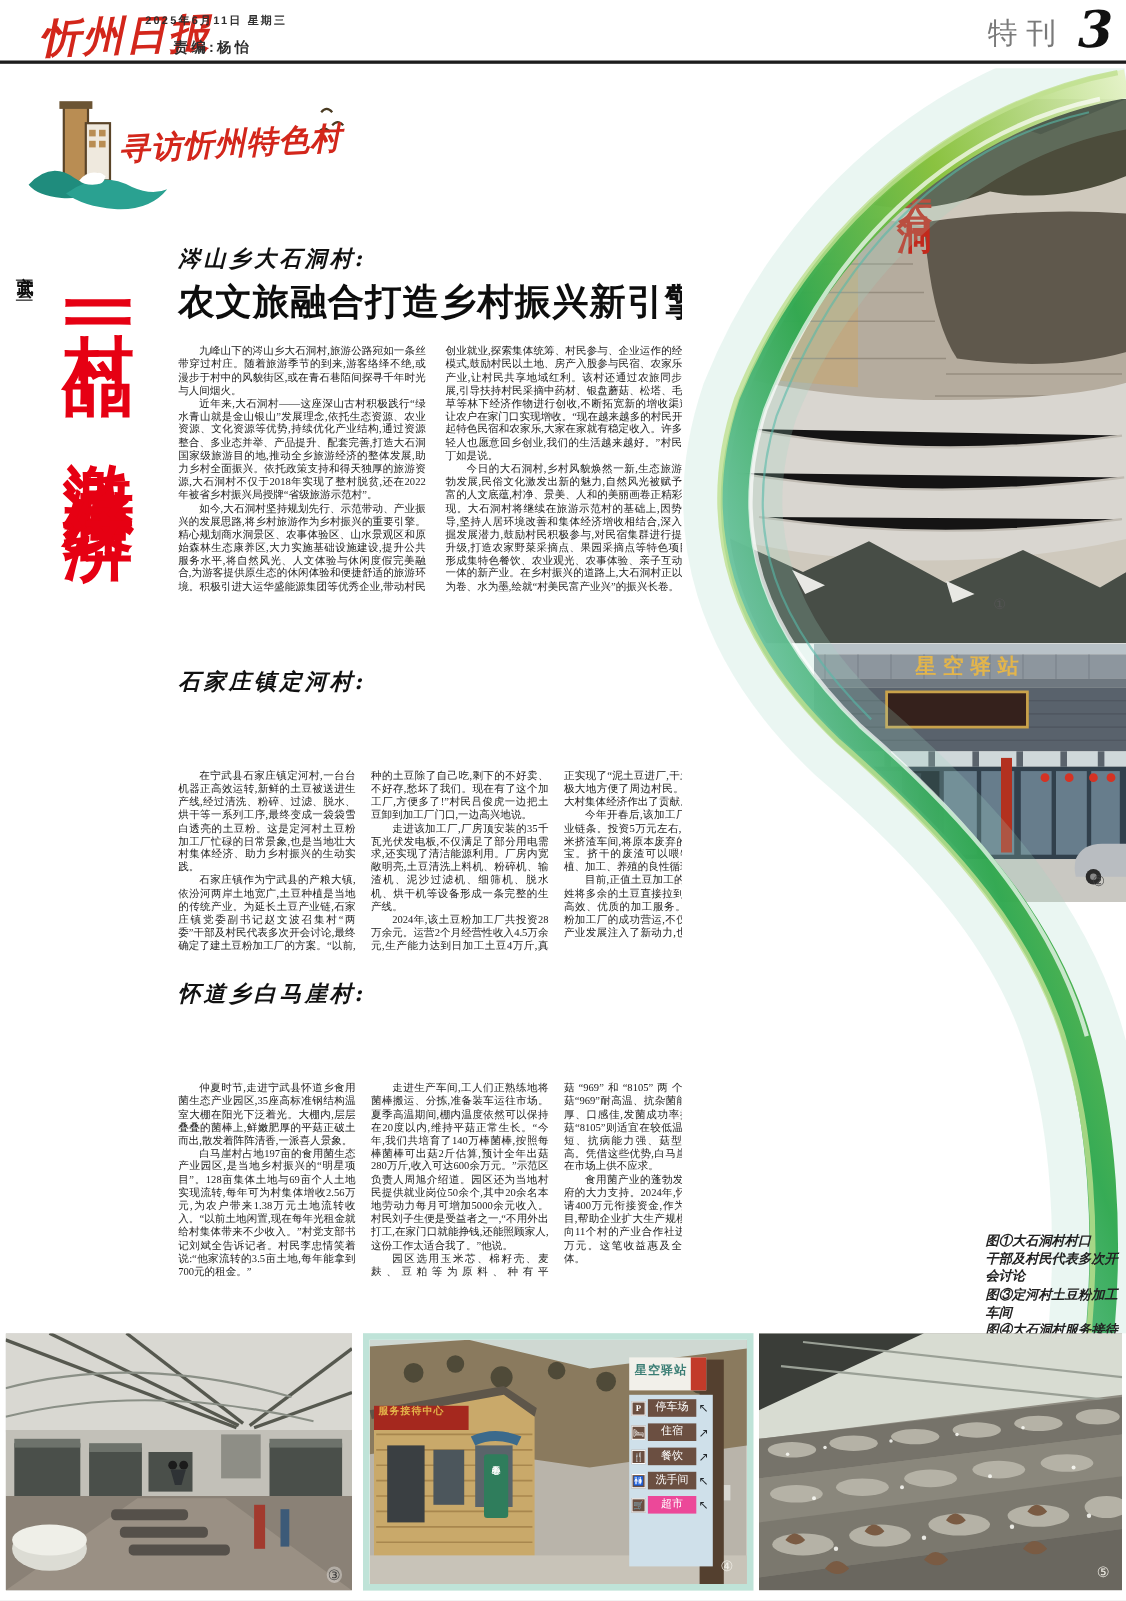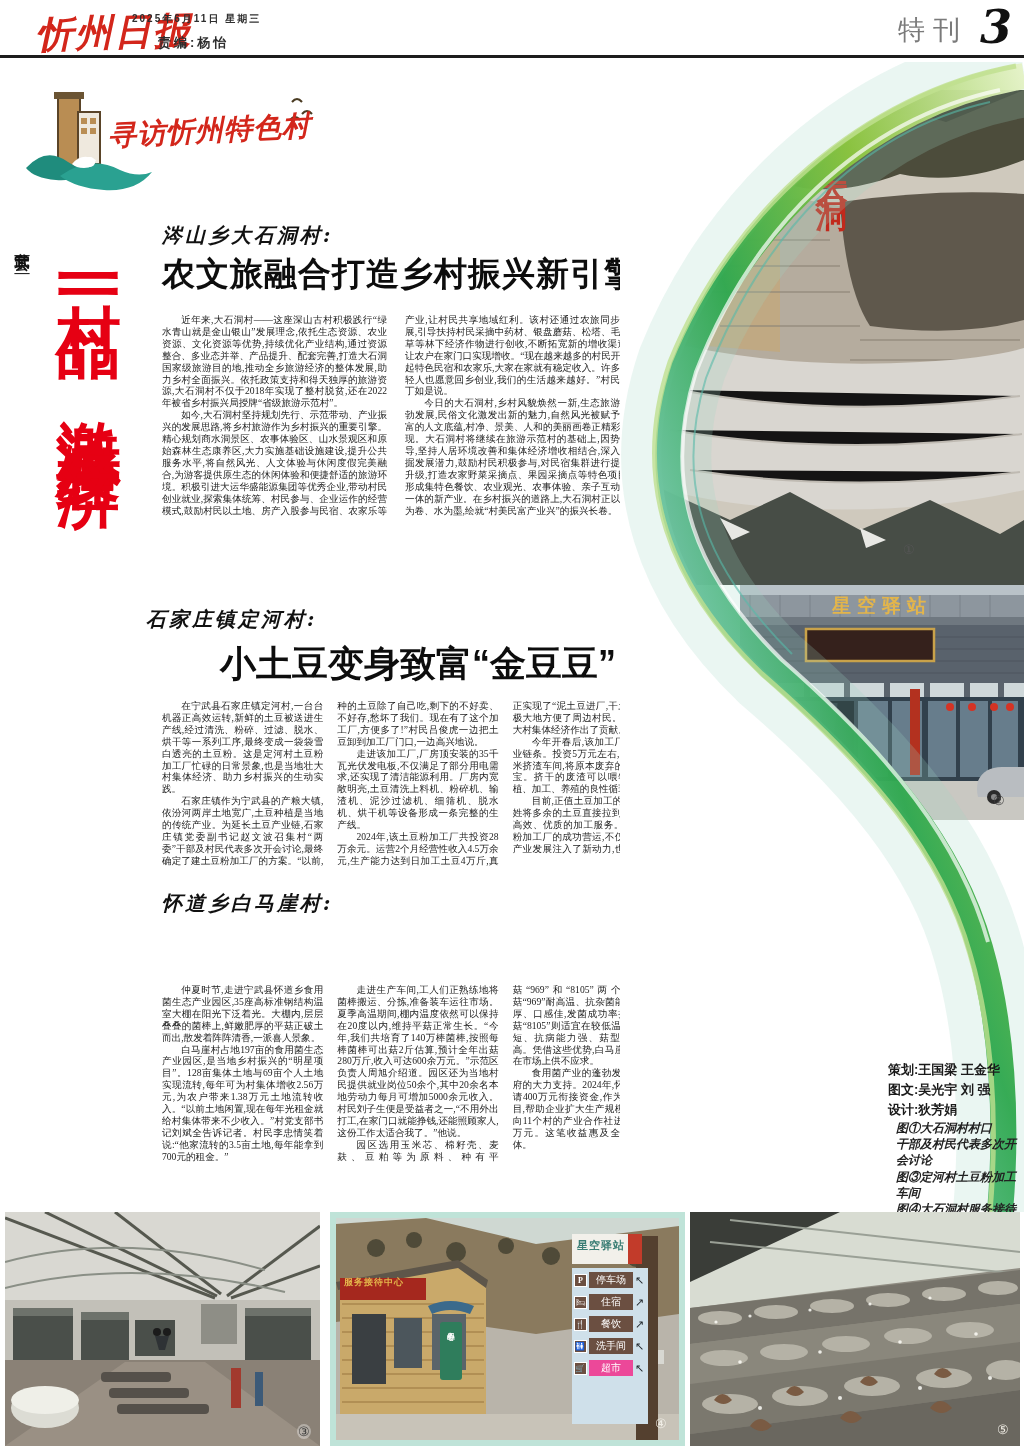--- a/index.html
+++ b/index.html
@@ -31,21 +31,21 @@
   
   .kicker{font-size:20px;font-style:italic;font-weight:bold;color:#111;letter-spacing:3px;
         font-family:"DejaVu Serif",serif;}
   .headline{font-weight:bold;color:#0d0d0d;font-family:"Liberation Sans",sans-serif;}
   .body-cols{text-align:justify;font-size:9.6px;line-height:11.9px;color:#222;overflow:hidden;
         column-fill:balance;}
   .body-cols p{margin:0;text-indent:2em;}
   .a1k{left:162px;top:222px;}
   .a1h{left:162px;top:252px;font-size:33px;letter-spacing:1px;}
   .a1b{left:162px;top:314px;width:468px;height:274px;column-count:2;column-gap:18px;}
-  .a2k{left:146px;top:606px;text-align:right;}
+  .a2k{left:162px;top:606px;text-align:right;}
   .a2h{left:162px;top:640px;width:512px;text-align:center;font-size:36px;}
   .a2b{left:162px;top:700px;width:512px;height:178px;column-count:3;column-gap:14px;}
   .a3k{left:162px;top:890px;}
   .a3h{left:162px;top:926px;width:512px;text-align:center;font-size:33px;letter-spacing:16px;}
   .a3b{left:162px;top:984px;width:512px;height:184px;column-count:3;column-gap:14px;}
   
   .right-art{left:620px;top:62px;width:404px;height:1150px;}
   .photo{position:absolute;overflow:hidden;}
   .ph1{left:40px;top:28px;width:364px;height:495px;}
   .ph2{left:120px;top:523px;width:284px;height:235px;}
@@ -107,27 +107,27 @@
   </div>
 
   <div class="abs vtext county">宁武县——</div>
   <div class="abs vtext red-banner">
     <span>一村一品</span><span class="gap"></span><span>激活乡村经济</span>
   </div>
 
   <div class="abs kicker a1k">涔山乡大石洞村:</div>
   <div class="abs headline a1h">农文旅融合打造乡村振兴新引擎</div>
   <div class="abs body-cols a1b">
+      <p>九峰山下的涔山乡大石洞村,旅游公路宛如一条丝带穿过村庄。随着旅游季节的到来,游客络绎不绝,或漫步于村中的风貌街区,或在青石巷陌间探寻千年时光与人间烟火。</p>
       <p>近年来,大石洞村——这座深山古村积极践行“绿水青山就是金山银山”发展理念,依托生态资源、农业资源、文化资源等优势,持续优化产业结构,通过资源整合、多业态并举、产品提升、配套完善,打造大石洞国家级旅游目的地,推动全乡旅游经济的整体发展,助力乡村全面振兴。依托政策支持和得天独厚的旅游资源,大石洞村不仅于2018年实现了整村脱贫,还在2022年被省乡村振兴局授牌“省级旅游示范村”。</p>
       <p>如今,大石洞村坚持规划先行、示范带动、产业振兴的发展思路,将乡村旅游作为乡村振兴的重要引擎。精心规划商水洞景区、农事体验区、山水景观区和原始森林生态康养区,大力实施基础设施建设,提升公共服务水平,将自然风光、人文体验与休闲度假完美融合,为游客提供原生态的休闲体验和便捷舒适的旅游环境。积极引进大运华盛能源集团等优秀企业,带动村民创业就业,探索集体统筹、村民参与、企业运作的经营模式,鼓励村民以土地、房产入股参与民宿、农家乐等产业,让村民共享地域红利。该村还通过农旅同步发展,引导扶持村民采摘中药材、银盘蘑菇、松塔、毛建草等林下经济作物进行创收,不断拓宽新的增收渠道,让农户在家门口实现增收。“现在越来越多的村民开办起特色民宿和农家乐,大家在家就有稳定收入。许多年轻人也愿意回乡创业,我们的生活越来越好。”村民老丁如是说。</p>
       <p>今日的大石洞村,乡村风貌焕然一新,生态旅游蓬勃发展,民俗文化激发出新的魅力,自然风光被赋予丰富的人文底蕴,村净、景美、人和的美丽画卷正精彩呈现。大石洞村将继续在旅游示范村的基础上,因势利导,坚持人居环境改善和集体经济增收相结合,深入挖掘发展潜力,鼓励村民积极参与,对民宿集群进行提档升级,打造农家野菜采摘点、果园采摘点等特色项目,形成集特色餐饮、农业观光、农事体验、亲子互动于一体的新产业。在乡村振兴的道路上,大石洞村正以山为卷、水为墨,绘就“村美民富产业兴”的振兴长卷。</p>
     </div>
 
   <div class="abs kicker a2k">石家庄镇定河村:</div>
-  <div class="abs headline a2h">小土豆变身致富“金豆豆”</div>
   <div class="abs body-cols a2b">
       <p>在宁武县石家庄镇定河村,一台台机器正高效运转,新鲜的土豆被送进生产线,经过清洗、粉碎、过滤、脱水、烘干等一系列工序,最终变成一袋袋雪白透亮的土豆粉。这是定河村土豆粉加工厂忙碌的日常景象,也是当地壮大村集体经济、助力乡村振兴的生动实践。</p>
       <p>石家庄镇作为宁武县的产粮大镇,依汾河两岸土地宽广,土豆种植是当地的传统产业。为延长土豆产业链,石家庄镇党委副书记赵文波召集村“两委”干部及村民代表多次开会讨论,最终确定了建土豆粉加工厂的方案。“以前,种的土豆除了自己吃,剩下的不好卖、不好存,愁坏了我们。现在有了这个加工厂,方便多了!”村民吕俊虎一边把土豆卸到加工厂门口,一边高兴地说。</p>
       <p>走进该加工厂,厂房顶安装的35千瓦光伏发电板,不仅满足了部分用电需求,还实现了清洁能源利用。厂房内宽敞明亮,土豆清洗上料机、粉碎机、输渣机、泥沙过滤机、细筛机、脱水机、烘干机等设备形成一条完整的生产线。</p>
       <p>2024年,该土豆粉加工厂共投资28万余元。运营2个月经营性收入4.5万余元,生产能力达到日加工土豆4万斤,真正实现了“泥土豆进厂,干土豆粉带走”,极大地方便了周边村民。同时,也为壮大村集体经济作出了贡献。</p>
       <p>今年开春后,该加工厂继续延长产业链条。投资5万元左右,另建120平方米挤渣车间,将原本废弃的湿渣变废为宝。挤干的废渣可以喂牲畜,实现种植、加工、养殖的良性循环。</p>
       <p>目前,正值土豆加工的黄金季节,百姓将多余的土豆直接拉到工厂,享受着高效、优质的加工服务。定河村土豆粉加工厂的成功营运,不仅为当地土豆产业发展注入了新动力,也为壮大村集体经济提供了可借鉴的模式,助力乡村振兴。</p>
     </div>
 
   <div class="abs kicker a3k">怀道乡白马崖村:</div>
@@ -251,25 +251,20 @@
 
       <path d="M404 10 C 250 36 122 152 62 302 C 22 420 60 522 150 608 C 260 702 330 788 358 888 C 380 964 386 1058 378 1150" fill="none" stroke="#9fd5c5" stroke-width="90" opacity="0.22"></path>
 
       <path d="M404 14 C 252 40 124 154 64 304 C 24 422 62 520 152 606 C 262 700 332 786 360 886 C 382 962 388 1056 380 1150" fill="none" stroke="url(#g1)" stroke-width="26" opacity="0.96"></path>
 
       <path d="M396 4 C 244 32 112 148 50 300 C 10 420 50 524 142 612 C 252 708 322 792 350 892 C 372 966 378 1058 370 1150" fill="none" stroke="#bfe08f" stroke-width="5" opacity="0.8"></path>
       <path d="M380 28 C 240 58 132 166 76 310 C 40 424 76 514 162 598 C 270 692 340 780 368 880" fill="none" stroke="#ffffff" stroke-width="4" opacity="0.7"></path>
       <path d="M370 40 C 236 70 140 176 86 316 C 52 426 88 508 172 592" fill="none" stroke="#57b9a8" stroke-width="2" opacity="0.6"></path>
     </svg>
 
-    <div class="abs credits">
-        <p>策划:王国梁  王金华</p>
-        <p>图文:吴光宇  刘  强</p>
-        <p>设计:狄芳娟</p>
-      </div>
 
     <div class="abs captions">
         <p>图①大石洞村村口</p>
         <p>干部及村民代表多次开会讨论</p>
         <p>图③定河村土豆粉加工车间</p>
         <p>图④大石洞村服务接待中心</p>
         <p>图⑤白马崖村菌菇种植大棚</p>
       </div>
   </div>
 

